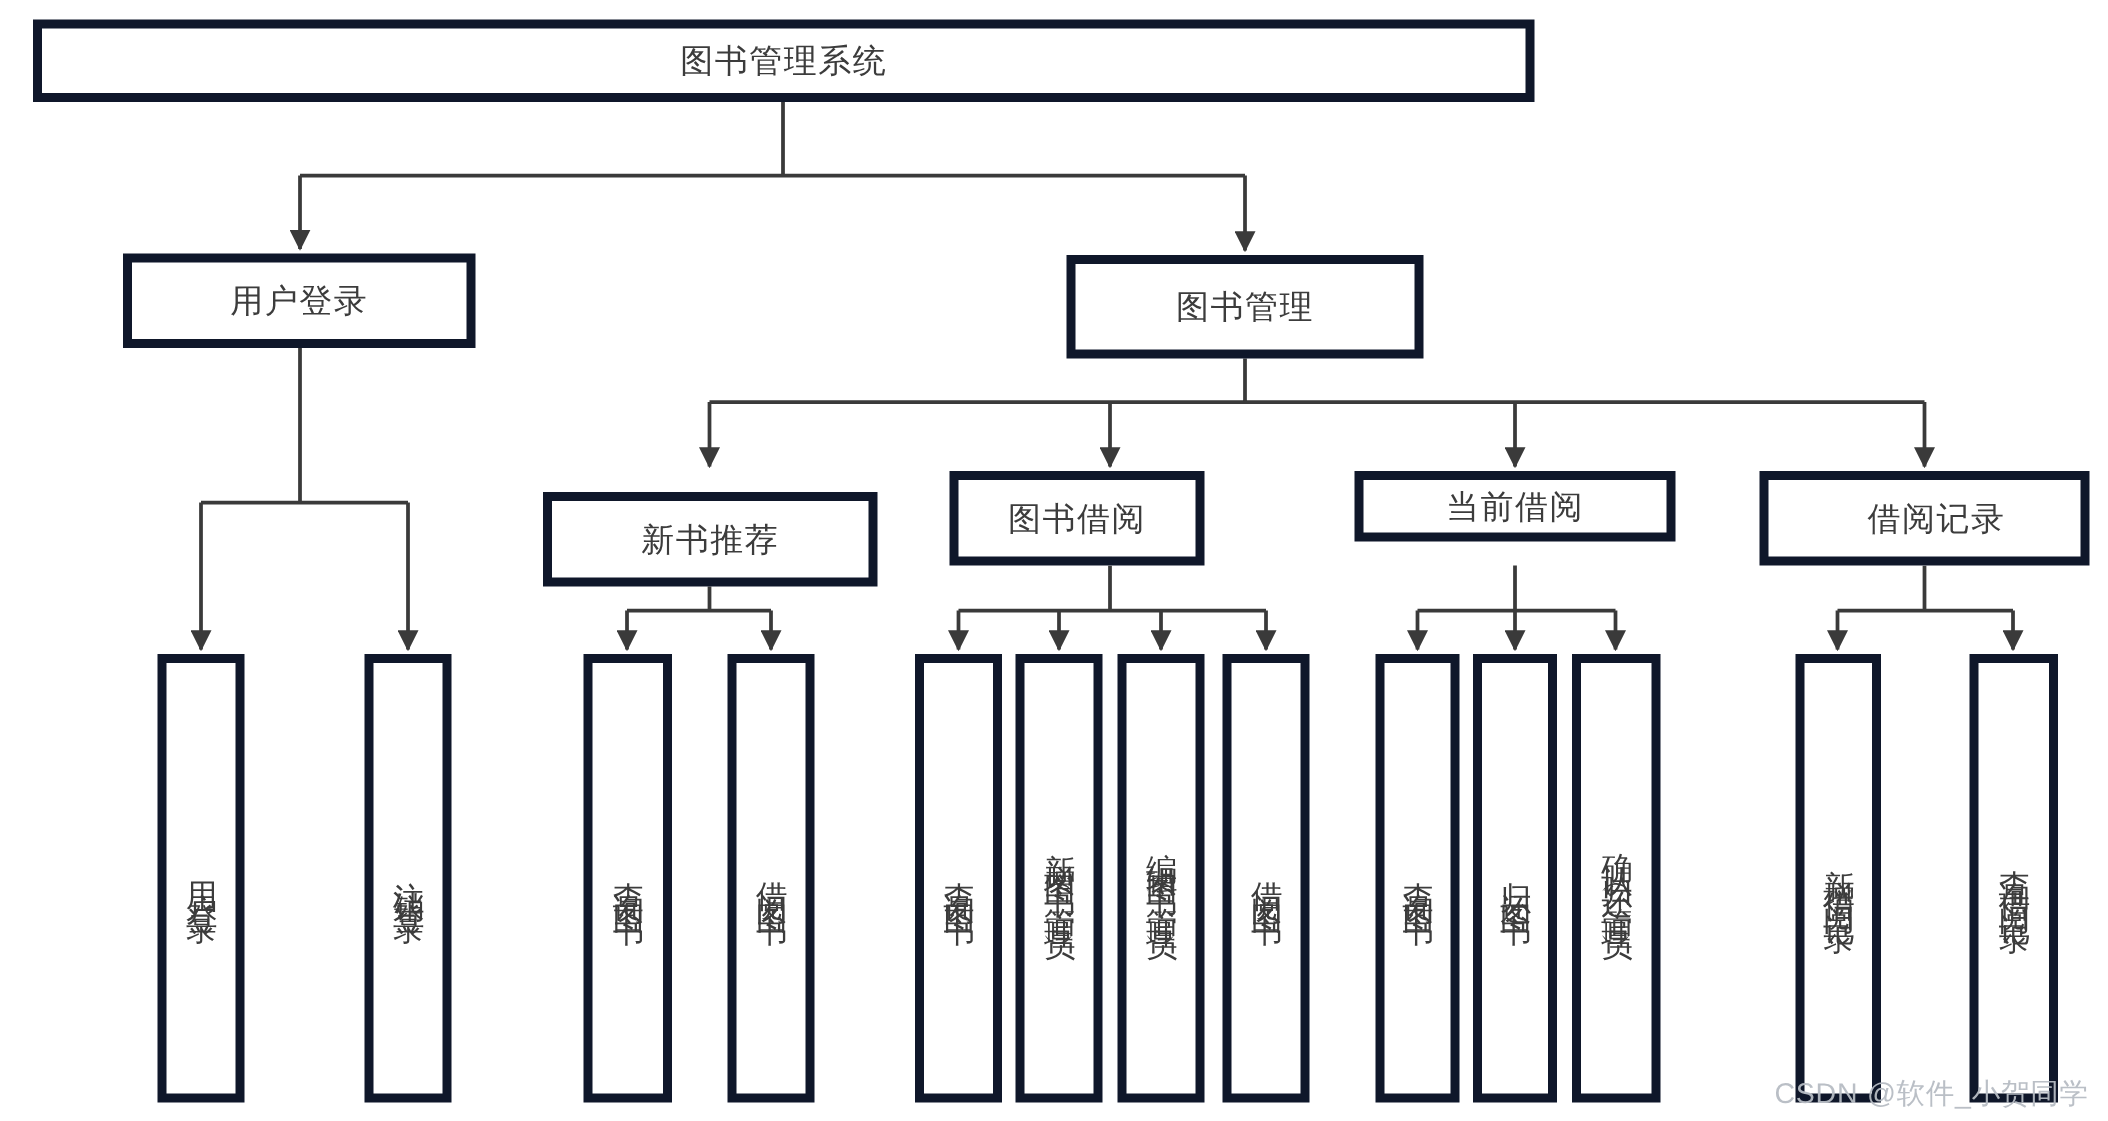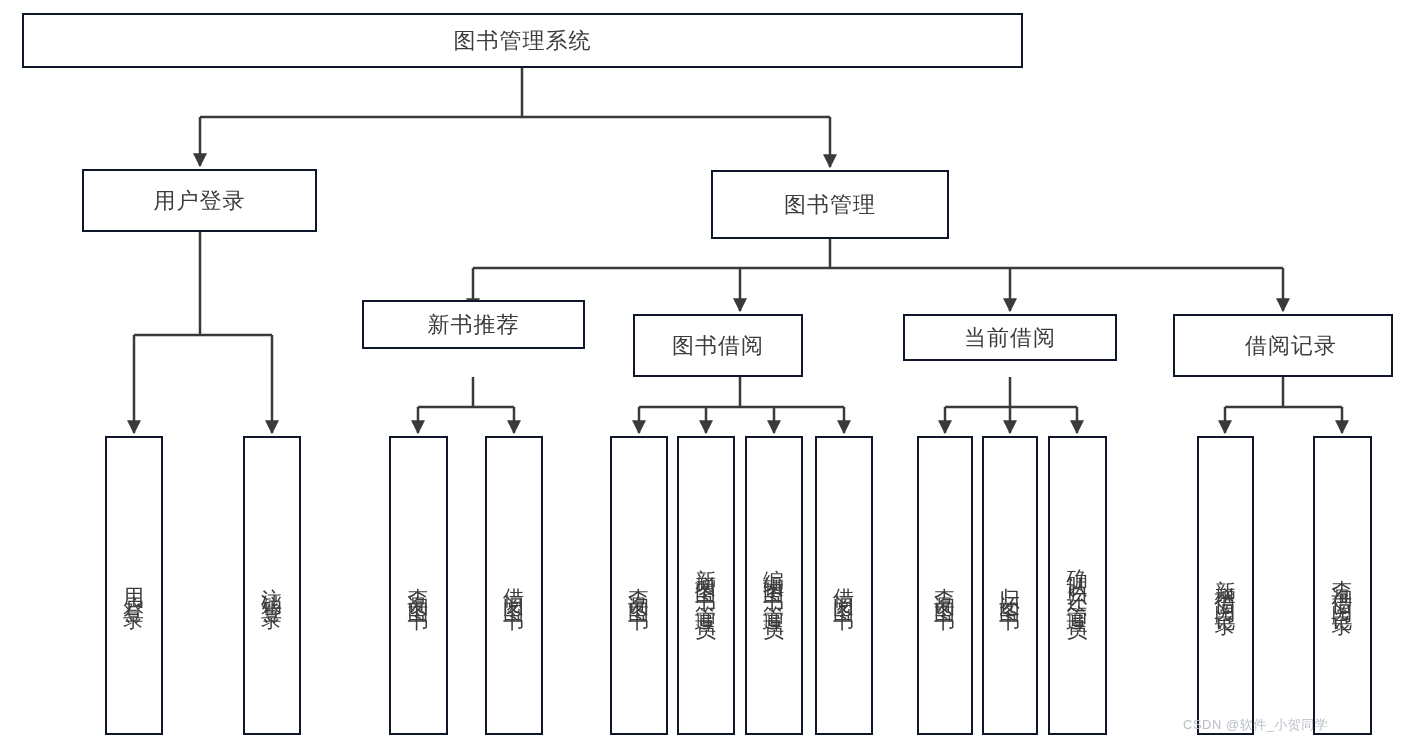--- a/index.html
+++ b/index.html
@@ -17,21 +17,21 @@
   }
   #wires {
     position: absolute;
     left: 0; top: 0;
     width: 1405px; height: 747px;
     z-index: 1;
   }
   .node {
     position: absolute;
     box-sizing: border-box;
-    border: 2px solid #0f172a;
+    border: 6px solid #0f172a;
     background: #ffffff;
     display: flex;
     align-items: center;
     justify-content: center;
     z-index: 2;
     color: #3c3c3c;
   }
   .node .lbl {
     font-size: 22px;
     letter-spacing: 1px;
@@ -43,21 +43,21 @@
     font-size: 21px;
     letter-spacing: 0.35em;
     line-height: 1;
     white-space: normal;
   }
   #watermark {
     position: absolute;
     left: 1183px;
     top: 716px;
     z-index: 5;
-    font-size: 13px;
+    font-size: 19px;
     letter-spacing: 0.5px;
     color: rgba(182, 188, 195, 0.95);
     white-space: nowrap;
   }
 </style>
 </head>
 <body>
 
 <div id="stage">
 
@@ -122,21 +122,21 @@
     <span class="lbl">图书管理系统</span>
   </div>
 
   <div class="node" style="left:82px; top:169px; width:235px; height:63px;">
     <span class="lbl">用户登录</span>
   </div>
   <div class="node" style="left:711px; top:170px; width:238px; height:69px;">
     <span class="lbl">图书管理</span>
   </div>
 
-  <div class="node" style="left:362px; top:300px; width:223px; height:49px;">
+  <div class="node" style="left:362px; top:328px; width:223px; height:63px;">
     <span class="lbl">新书推荐</span>
   </div>
   <div class="node" style="left:633px; top:314px; width:170px; height:63px;">
     <span class="lbl">图书借阅</span>
   </div>
   <div class="node" style="left:903px; top:314px; width:214px; height:47px;font-family:Liberation Serif, serif;">
     <span class="lbl">当前借阅</span>
   </div>
   <div class="node" style="left:1173px; top:314px; width:220px; height:63px;padding-left:16px;">
     <span class="lbl">借阅记录</span>

